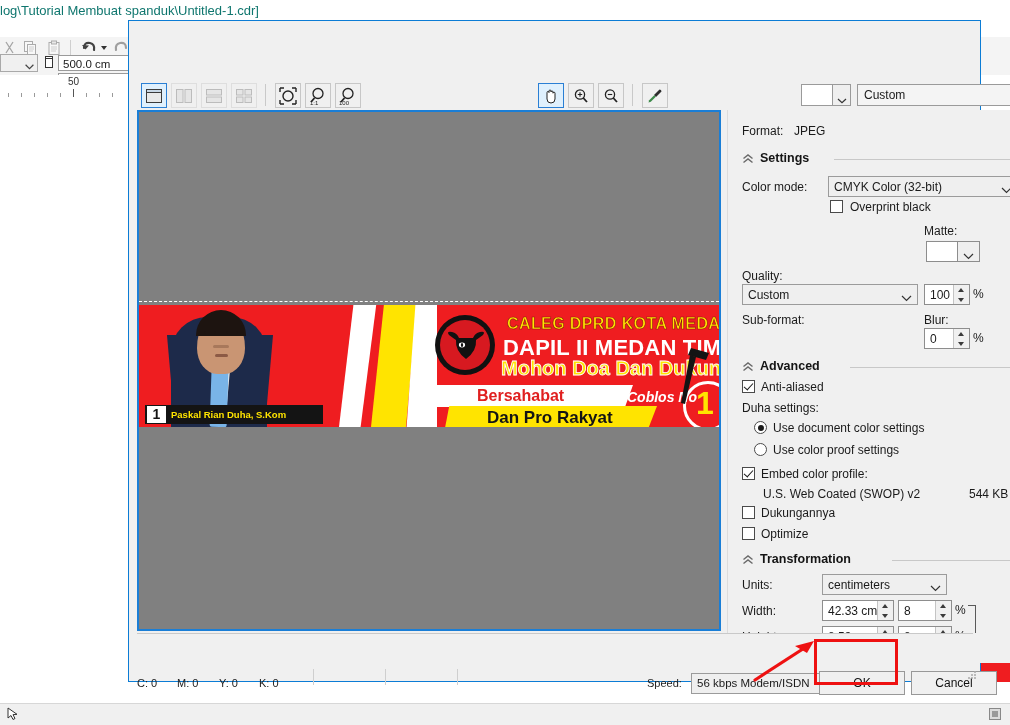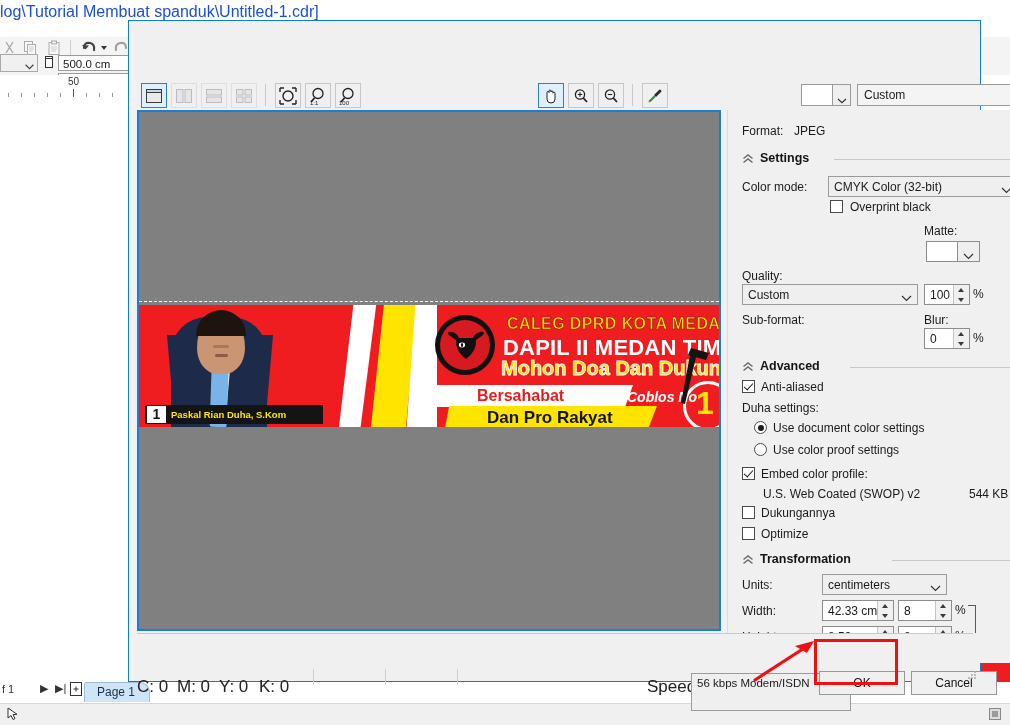--- a/index.html
+++ b/index.html
@@ -5,21 +5,21 @@
   html,body{margin:0;padding:0;}
   body{
     width:1010px;height:725px;overflow:hidden;position:relative;
     font-family:"Liberation Sans", sans-serif;
     font-size:12px;color:#1a1a1a;background:#ffffff;
     -webkit-font-smoothing:antialiased;
   }
   
   #bg-app{position:absolute;inset:0;background:#ffffff;}
   #bg-titlebar{position:absolute;left:0;top:0;width:1010px;height:20px;background:#ffffff;}
-  #bg-titlebar .t{position:absolute;left:0;top:3px;font-size:16px;color:#1d4ed8;white-space:nowrap;}
+  #bg-titlebar .t{position:absolute;left:0;top:3px;font-size:13px;color:#0f766e;white-space:nowrap;}
   #bg-toolbar{position:absolute;left:0;top:20px;width:1010px;height:17px;background:#fff;border-bottom:1px solid #e2e2e2;}
   #bg-toolbar2{position:absolute;left:0;top:37px;width:1010px;height:38px;background:#f4f4f4;border-bottom:1px solid #dcdcdc;}
   .tb-ico{position:absolute;width:16px;height:16px;opacity:.45;}
   .tb-ico svg{display:block;}
   .tb-sep{position:absolute;width:1px;height:16px;background:#cfcfcf;}
   .pg-field{position:absolute;background:#fff;border:1px solid #9a9a9a;height:16px;width:96px;
             font-size:11.5px;line-height:16px;padding-left:4px;box-sizing:border-box;}
   .pg-ico{position:absolute;width:14px;height:14px;}
   .combo-sm{position:absolute;width:36px;height:18px;background:#f0f0f0;border:1px solid #a9a9a9;box-sizing:border-box;}
   .combo-sm .cv{position:absolute;right:3px;top:4px;}
@@ -91,23 +91,23 @@
   .spin .v{position:absolute;left:5px;top:3px;font-size:12px;}
   .spin .btns{position:absolute;right:0;top:0;width:15px;height:19px;border-left:1px solid #c4c4c4;background:#f0f0f0;}
   .spin .btns .u,.spin .btns .d{position:absolute;left:0;width:15px;height:9.5px;}
   .spin .btns .d{top:9.5px;}
   .arrU,.arrD{position:absolute;left:4px;width:0;height:0;border-left:3.5px solid transparent;border-right:3.5px solid transparent;}
   .arrU{top:3px;border-bottom:4px solid #3a3a3a;}
   .arrD{top:3px;border-top:4px solid #3a3a3a;}
   .pct{position:absolute;font-size:12px;}
   .linkbr{position:absolute;border:1px solid #5a5a5a;border-left:none;width:7px;}
   #dlg-footer{position:absolute;left:0;top:612px;width:851px;height:48px;background:#f0f0f0;}
-  .f-lbl{position:absolute;font-size:17px;color:#222;}
+  .f-lbl{position:absolute;font-size:11px;color:#222;}
   .f-sep{position:absolute;top:648px;width:1px;height:16px;background:#cfcfcf;}
-  #speed-combo{position:absolute;left:562px;top:652px;width:160px;height:38px;background:#efefef;border:1px solid #9b9b9b;box-sizing:border-box;}
+  #speed-combo{position:absolute;left:562px;top:652px;width:160px;height:21px;background:#efefef;border:1px solid #9b9b9b;box-sizing:border-box;}
   #speed-combo .v{position:absolute;left:5px;top:3px;font-size:11.5px;}
   #speed-combo .ar{position:absolute;right:5px;top:6px;}
   .dbtn{position:absolute;top:650px;width:86px;height:24px;background:#f0f0f0;border:1px solid #989898;
         box-sizing:border-box;font-size:12px;text-align:center;line-height:22px;color:#111;}
   #hilite{position:absolute;left:814px;top:639px;width:84px;height:46px;border:3px solid #ee1111;box-sizing:border-box;pointer-events:none;}
   #arrow{position:absolute;left:751px;top:639px;width:70px;height:44px;pointer-events:none;}
   #grip{position:absolute;right:3px;bottom:2px;width:10px;height:10px;}
 
   
   .b-white-wedge{position:absolute;background:#ffffff;}
@@ -209,33 +209,20 @@
       <div style="position:absolute;left:-30px;top:60px;width:66px;height:66px;border:4px solid #fff;border-radius:50%;"></div>
       <div class="nail" style="left:6px;top:24px;">
         <svg width="34" height="62" viewBox="0 0 34 62">
             <path d="M4 3 L22 0 L24 7 L8 10 Z" fill="#141414"></path>
             <path d="M10 9 L3 58 L7 58 L17 10 Z" fill="#141414"></path>
           </svg>
       </div>
     </div>
   </div>
 
-  <div id="bg-pagebar">
-    <span class="sb-seg" style="left:2px;top:6px;">f 1</span>
-    <span class="pb-arrow" style="left:40px;top:5px;">▶</span>
-    <span class="pb-arrow" style="left:55px;top:5px;">▶|</span>
-    <span style="position:absolute;left:70px;top:5px;">
-      <svg width="12" height="14" viewBox="0 0 12 14">
-          <rect x="0.5" y="0.5" width="11" height="13" fill="#fff" stroke="#333"></rect>
-          <path d="M6 4.5v5M3.5 7h5" stroke="#333" stroke-width="1"></path>
-        </svg>
-    </span>
-    <span class="page-tab">Page 1</span>
-
-  </div>
 
   <div id="bg-bottom">
     <span style="position:absolute;left:6px;top:3px;">
       <svg width="14" height="14" viewBox="0 0 14 14">
           <path d="M2 1 L2 11 L5 8.5 L7 12.5 L9 11.5 L7 7.7 L11 7.3 Z" fill="#fff" stroke="#333"></path>
         </svg>
     </span>
     <span style="position:absolute;right:8px;top:3px;">
       <svg width="14" height="14" viewBox="0 0 14 14">
           <rect x="1.5" y="1.5" width="11" height="11" fill="#dcdcdc" stroke="#888"></rect>

